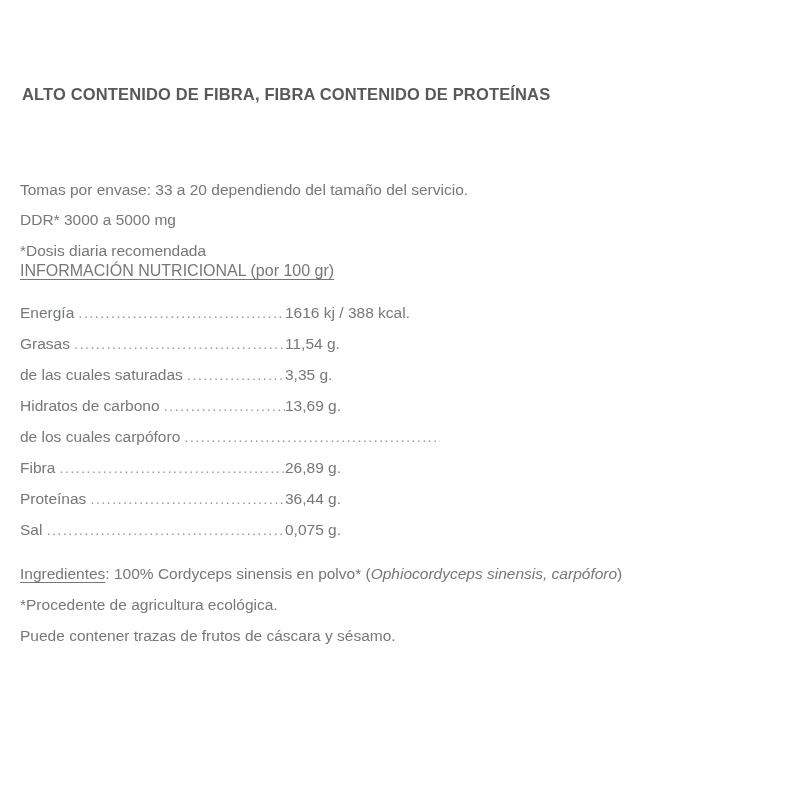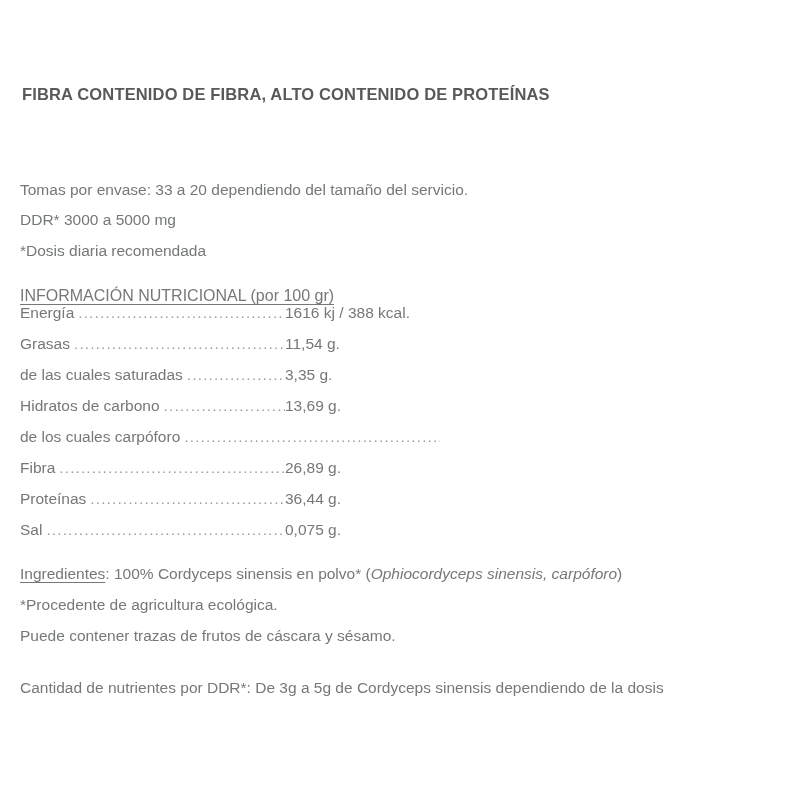--- a/index.html
+++ b/index.html
@@ -49,21 +49,21 @@
 
   .spec-1 { top: 150px; }
   .spec-2 { top: 180px; }
   .spec-3 { top: 210px; }
   .spec-4 { top: 241px; }
 
   
   .nut-header {
     position: absolute;
     left: 20px;
-    top: 286px;
+    top: 261px;
     font-size: 16px;
     line-height: 20px;
     color: #75787a;
     white-space: nowrap;
   }
   .nut-header .u {
     text-decoration: underline;
     text-underline-offset: 3px;
     text-decoration-thickness: 1px;
   }
@@ -139,21 +139,21 @@
     line-height: 20px;
     color: #75787a;
     white-space: nowrap;
   }
 </style>
 </head>
 <body>
 
 <div class="panel">
 
-  <div class="title">FIBRA CONTENIDO DE FIBRA, ALTO CONTENIDO DE PROTEÍNAS</div>
+  <div class="title">ALTO CONTENIDO DE FIBRA, FIBRA CONTENIDO DE PROTEÍNAS</div>
 
 
   <div class="line spec-2">Tomas por envase: 33 a 20 dependiendo del tamaño del servicio.</div>
 
   <div class="line spec-3">DDR* 3000 a 5000 mg</div>
 
   <div class="line spec-4">*Dosis diaria recomendada</div>
 
   <div class="nut-header">
     <span class="u">INFORMACIÓN NUTRICIONAL</span><span class="u"> (por 100 gr) </span>
@@ -213,15 +213,14 @@
   <div class="ing-block">
 
     <div class="ing-line"><span class="u">Ingredientes</span><span>: </span><span>100% Cordyceps sinensis en polvo* (</span><span class="it">Ophiocordyceps sinensis, carpóforo</span><span>)</span></div>
 
     <div class="ing-line">*Procedente de agricultura ecológica.</div>
 
     <div class="ing-line">Puede contener trazas de frutos de cáscara y sésamo.</div>
 
   </div>
 
-  <div class="footer-note">Cantidad de nutrientes por DDR*: De 3g a 5g de Cordyceps sinensis dependiendo de la dosis</div>
 
 </div>
 
 </body></html>

